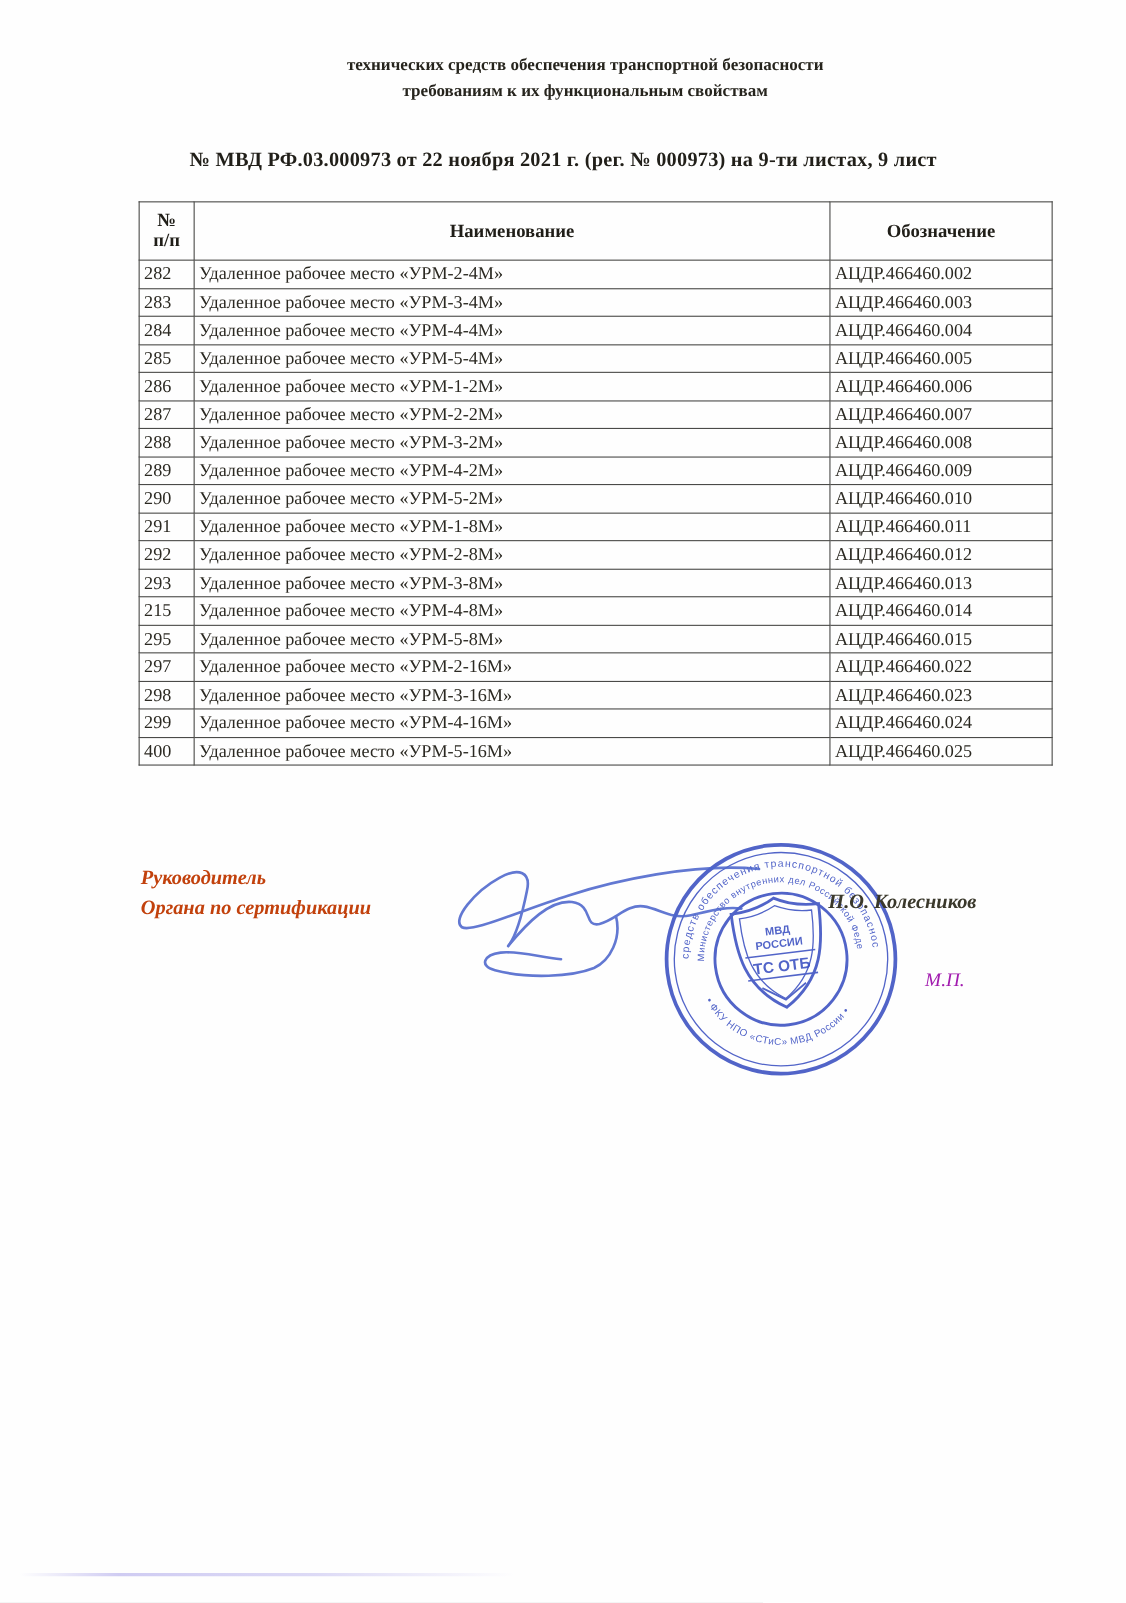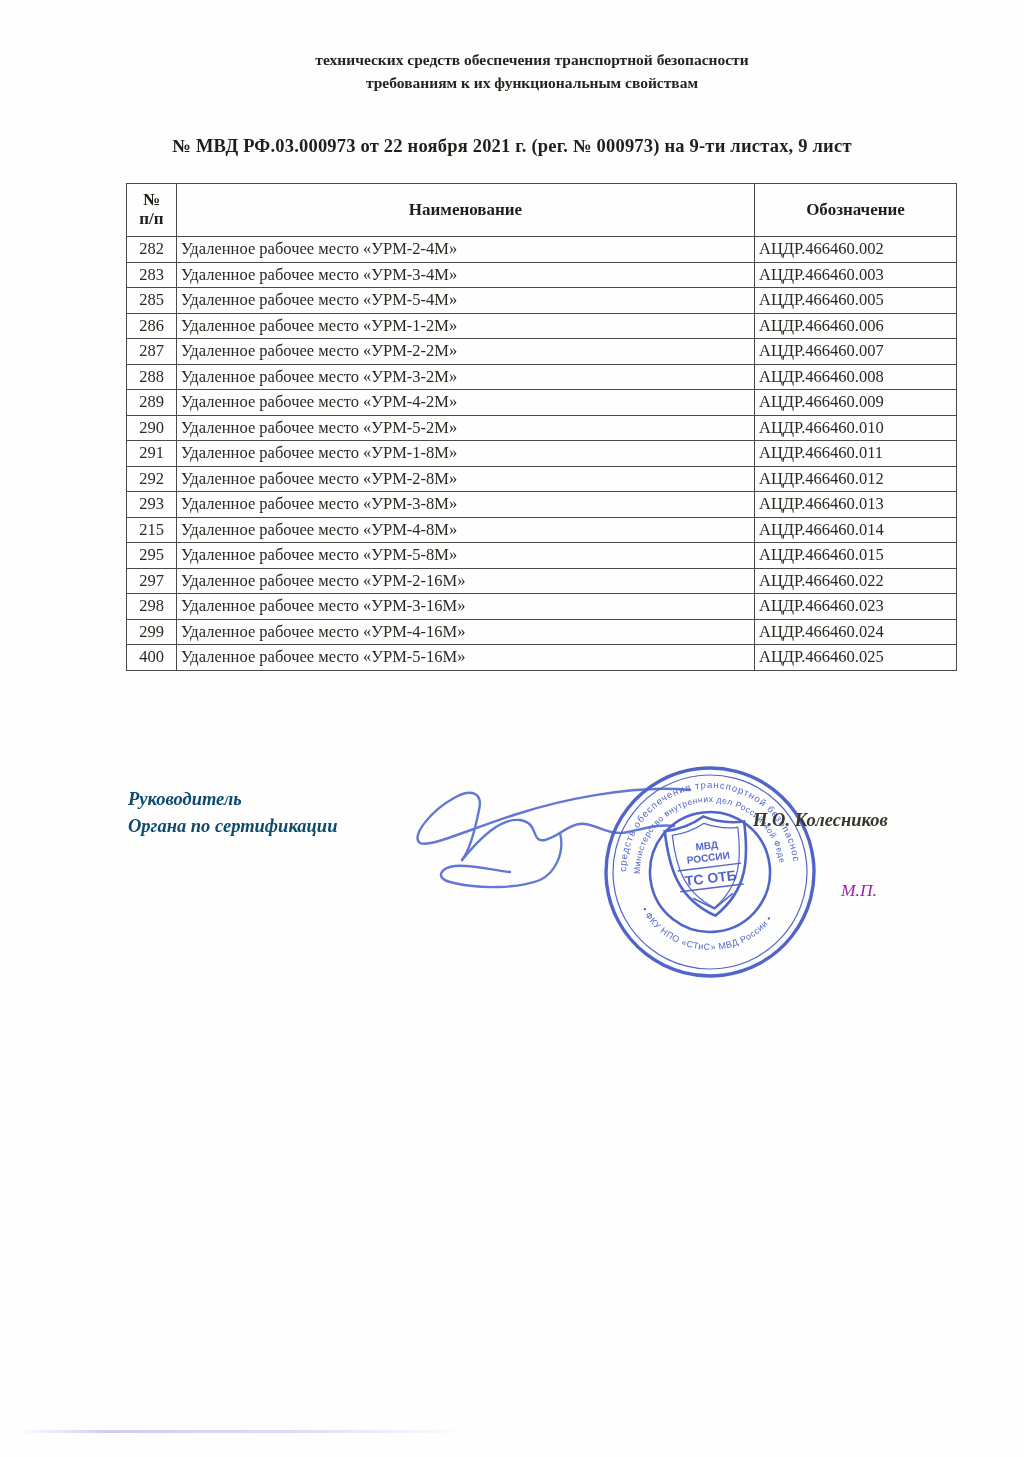--- a/index.html
+++ b/index.html
@@ -26,28 +26,28 @@
   table.cert col.c2{width:578px;}
   table.cert col.c3{width:202px;}
   table.cert th,table.cert td{
     border:1.4px solid #4a4a48;
     font-size:16.5px;line-height:1.1;
     padding:2px 4px;height:20.5px;
     color:#2b2922;
     white-space:nowrap;overflow:hidden;
   }
   table.cert th{font-weight:bold;text-align:center;vertical-align:middle;height:48px;font-size:17px;color:#201e18;}
-  td.num{text-align:center;}
+  td.num{}
   td.name{padding-left:12px;text-align:left;}
   td.desig{padding-left:12px;text-align:left;}
   
   .role-block{
     position:absolute;left:128px;top:786px;
     font-size:18.5px;font-weight:bold;font-style:italic;
-    color:#0c4a6e;line-height:27px;
+    color:#c2410c;line-height:27px;
   }
   .signer-name{
     position:absolute;left:753px;top:810px;
     font-size:18.5px;font-weight:bold;font-style:italic;color:#3a382b;
     z-index:3;
   }
   .seal-note{
     position:absolute;left:841px;top:880px;
     font-size:17.5px;font-style:italic;color:#a21caf;z-index:3;
   }
@@ -94,20 +94,25 @@
           <td class="name">Удаленное рабочее место «УРМ-2-4М»</td>
           <td class="desig">АЦДР.466460.002</td>
         </tr>
 
         <tr>
           <td class="num">283</td>
           <td class="name">Удаленное рабочее место «УРМ-3-4М»</td>
           <td class="desig">АЦДР.466460.003</td>
         </tr>
 
+        <tr>
+          <td class="num">284</td>
+          <td class="name">Удаленное рабочее место «УРМ-4-4М»</td>
+          <td class="desig">АЦДР.466460.004</td>
+        </tr>
 
         <tr>
           <td class="num">285</td>
           <td class="name">Удаленное рабочее место «УРМ-5-4М»</td>
           <td class="desig">АЦДР.466460.005</td>
         </tr>
 
         <tr>
           <td class="num">286</td>
           <td class="name">Удаленное рабочее место «УРМ-1-2М»</td>

